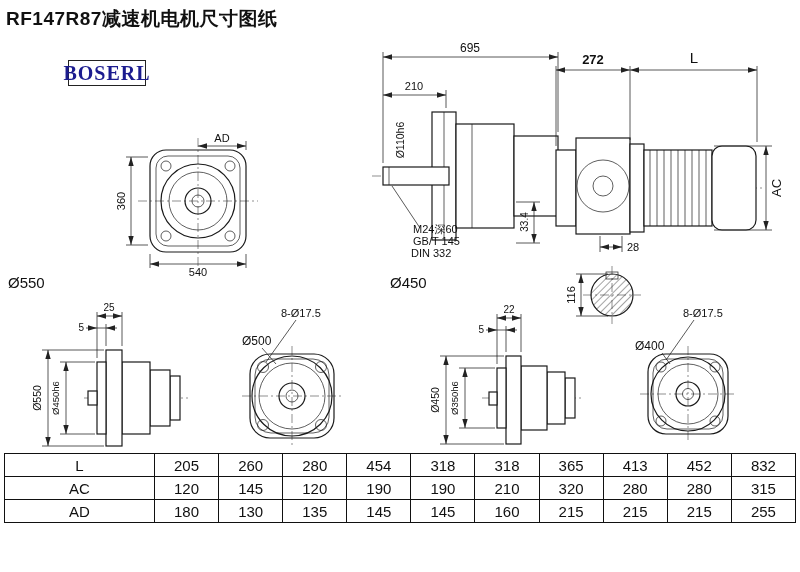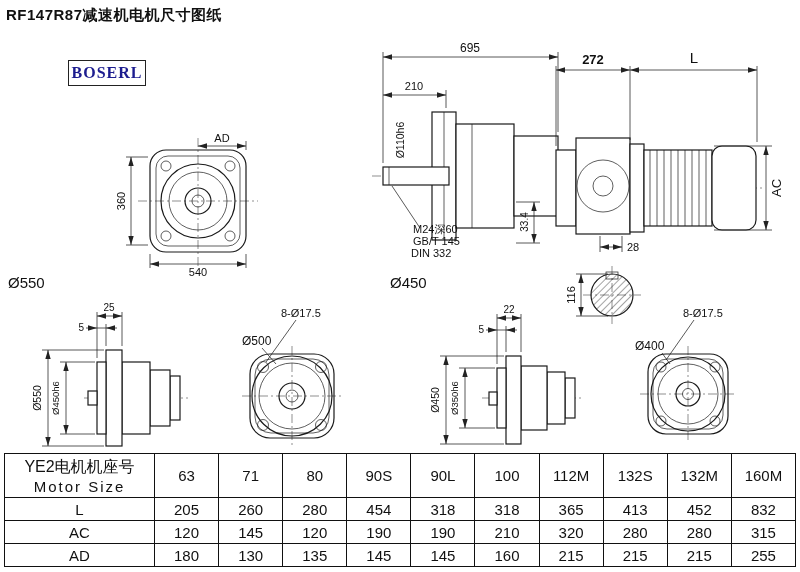--- a/index.html
+++ b/index.html
@@ -1,21 +1,21 @@
 <!DOCTYPE html>
 <html><head>
 <meta charset="utf-8">
 <style>
   *{margin:0;padding:0;box-sizing:border-box}
   html,body{width:800px;height:572px;background:#fff;position:relative;overflow:hidden;
     font-family:"Liberation Sans",sans-serif;color:#111}
-  .title{position:absolute;top:6px;left:6px;font-size:15px;font-weight:bold;letter-spacing:.5px}
+  .title{position:absolute;top:6px;left:6px;font-size:19px;font-weight:bold;letter-spacing:.5px}
   .logo{position:absolute;top:60px;left:68px;width:78px;height:26px;border:1.5px solid #222;
     display:flex;align-items:center;justify-content:center;background:#fff}
-  .logo span{font-family:"Liberation Serif",serif;font-weight:bold;font-size:16px;color:#1c1c8f;letter-spacing:1px}
+  .logo span{font-family:"Liberation Serif",serif;font-weight:bold;font-size:20px;color:#1c1c8f;letter-spacing:1px}
   svg.drawing{position:absolute;top:0;left:0}
   .outline{fill:none;stroke:#1a1a1a;stroke-width:1.2}
   .solid{fill:#fff;stroke:#1a1a1a;stroke-width:1.2}
   .thin{fill:none;stroke:#1a1a1a;stroke-width:.7}
   .dim{stroke:#222;stroke-width:.75;fill:none}
   .cl{stroke:#444;stroke-width:.6;stroke-dasharray:9 3 2 3;fill:none}
   text{fill:#111;font-family:"Liberation Sans",sans-serif}
   .t95{font-size:9.5px}.t10{font-size:10px}.t105{font-size:10.5px}.t11{font-size:11px}
   .t12{font-size:12px}.t13{font-size:13px}.t15{font-size:15px}.bold{font-weight:bold}
   table.spec{position:absolute;top:453px;left:4px;width:792px;border-collapse:collapse;table-layout:fixed;background:#fff}
@@ -187,36 +187,20 @@
     <circle class="thin" cx="661" cy="421" r="5"></circle>
     <circle class="thin" cx="715" cy="421" r="5"></circle>
     <path class="dim" d="M662 353 L670 364 M694 320 L666 360"></path>
     <text class="t12" x="635" y="350">Ø400</text>
     <text class="t11" x="683" y="317">8-Ø17.5</text>
   </g>
 </svg>
 
 <table class="spec">
   <tbody>
-  <tr class="hdr">
-    <th class="c0">
-      <div class="hdr-cn">YE2电机机座号</div>
-      <div class="hdr-en">Motor Size</div>
-    </th>
-    <th>63</th>
-    <th>71</th>
-    <th>80</th>
-    <th>90S</th>
-    <th>90L</th>
-    <th>100</th>
-    <th>112M</th>
-    <th>132S</th>
-    <th>132M</th>
-    <th>160M</th>
-  </tr>
   <tr>
     <td class="c0">L</td>
     <td>205</td>
     <td>260</td>
     <td>280</td>
     <td>454</td>
     <td>318</td>
     <td>318</td>
     <td>365</td>
     <td>413</td>

